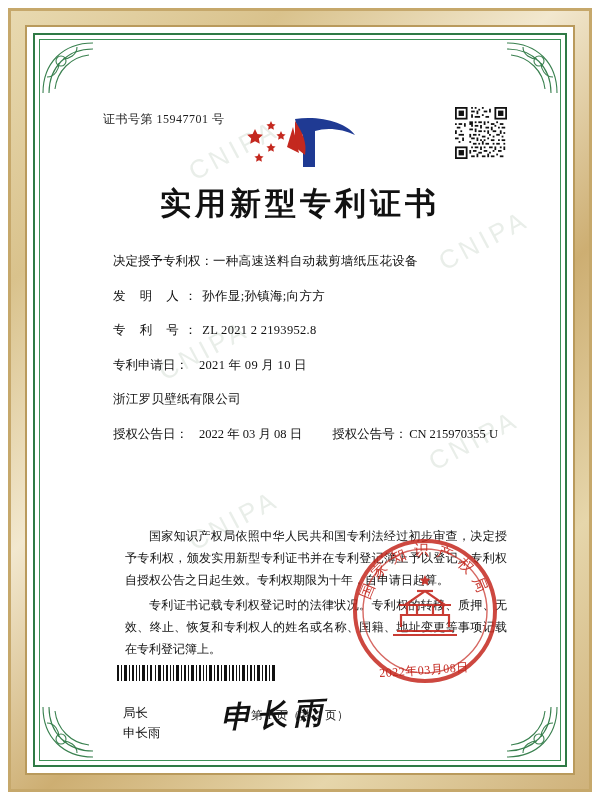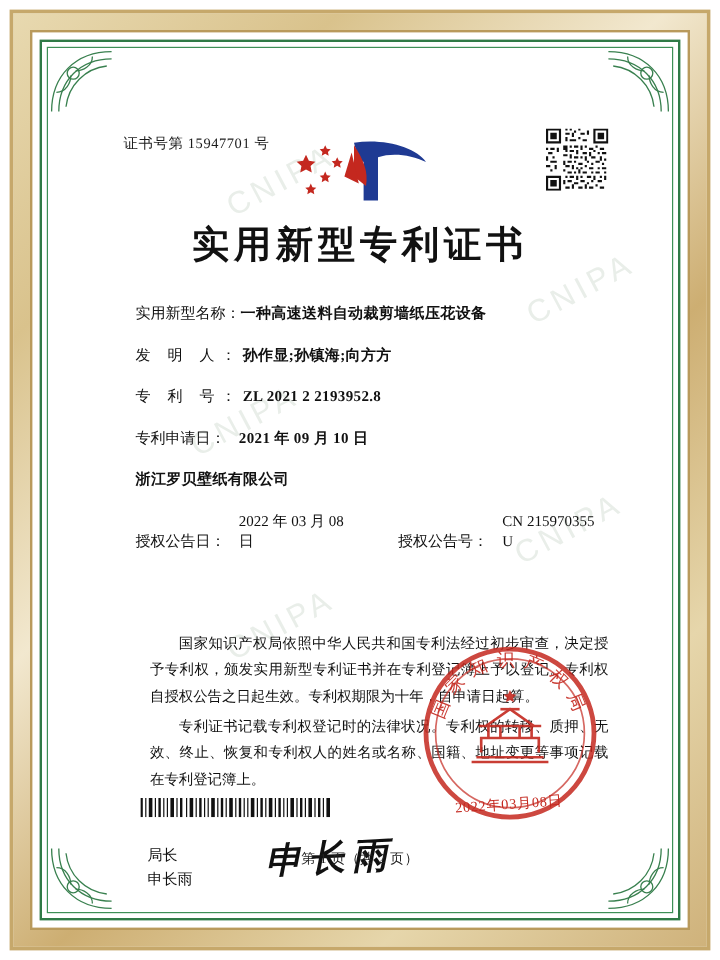--- a/index.html
+++ b/index.html
@@ -147,32 +147,31 @@
     flex: 0 0 86px;
     letter-spacing: 0px;
     white-space: nowrap;
   }
   .row .lbl.sp {
     letter-spacing: 5.5px;
   }
   .row .val {
     flex: 1;
     letter-spacing: .3px;
-    font-weight: bold;
   }
   .row.double .half {
     display: flex;
     align-items: flex-end;
   }
   .row.double .half2 {
     margin-left: 30px;
   }
   .row.double .lbl2 {
     flex: 0 0 auto;
-    margin-right: 12px;
+    margin-right: 2px;
     white-space: nowrap;
   }
 
   .paras {
     position: absolute;
     left: 78px;
     right: 58px;
     top: 490px;
     font-size: 12px;
     color: #111;
@@ -425,21 +424,21 @@
                 <path d="M36 30 l1.4 3 3.2.4 -2.3 2.2 .6 3.2 -2.9-1.6 -2.9 1.6 .6-3.2 -2.3-2.2 3.2-.4 z"></path>
                 <path d="M24 40 l1.4 3 3.2.4 -2.3 2.2 .6 3.2 -2.9-1.6 -2.9 1.6 .6-3.2 -2.3-2.2 3.2-.4 z"></path>
               </g>
             </g>
           </svg>
 
           <div class="title">实用新型专利证书</div>
 
           <div class="fields">
             <div class="row">
-              <span class="lbl">实用新型名称：</span>
+              <span class="lbl">决定授予专利权：</span>
               <span class="val">一种高速送料自动裁剪墙纸压花设备</span>
             </div>
             <div class="row">
               <span class="lbl sp">发 明 人：</span>
               <span class="val">孙作显;孙镇海;向方方</span>
             </div>
             <div class="row">
               <span class="lbl sp">专 利 号：</span>
               <span class="val">ZL 2021 2 2193952.8</span>
             </div>

